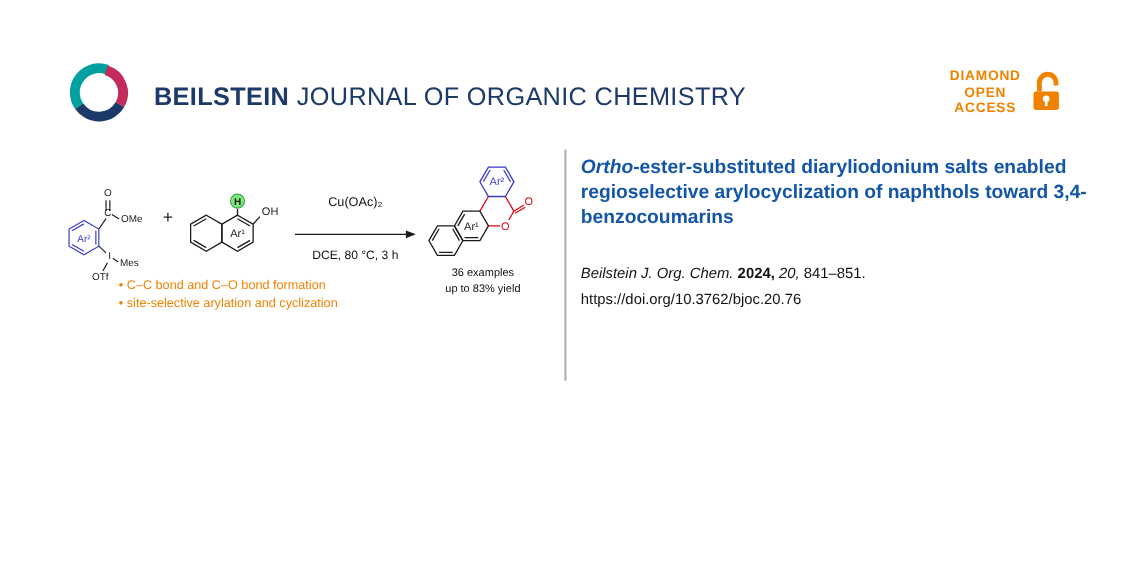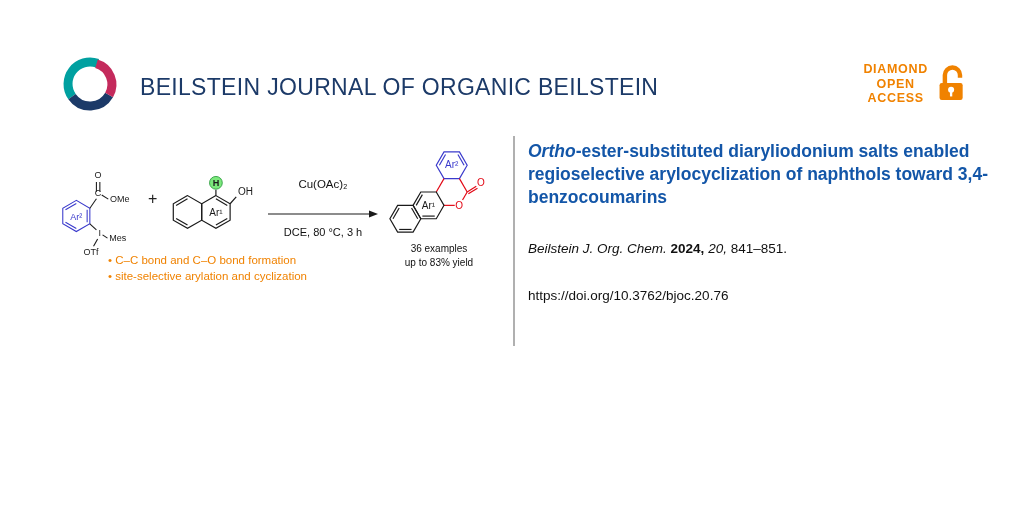--- a/index.html
+++ b/index.html
@@ -2,21 +2,21 @@
 <html><head>
 <meta charset="utf-8">
 <style>
   html,body { margin:0; padding:0; background:#ffffff; }
   .page { position:relative; width:1024px; height:512px; background:#ffffff; overflow:hidden;
           font-family:"Liberation Sans","DejaVu Sans",sans-serif; color:#111; }
 
   
   .logo { position:absolute; left:56px; top:50px; }
   .brand { position:absolute; left:140px; top:74px; font-size:23px; color:#1c3a68; letter-spacing:0.3px; white-space:nowrap; }
-  .brand .bold { font-weight:400; }
+  .brand .bold { font-weight:700; }
   .brand .rest { font-weight:400; margin-left:7px; }
 
   .oa { position:absolute; right:56px; top:62px; display:flex; align-items:center; gap:8px; }
   .oa-text { text-align:center; color:#f08200; font-weight:700; font-size:12.5px; line-height:14.5px; letter-spacing:0.7px; }
 
   
   .scheme { position:absolute; left:50px; top:138px; width:470px; height:160px; }
   .r1 { position:absolute; left:0; top:14px; }
   .plus { position:absolute; left:98px; top:52px; font-size:16px; color:#222; }
   .r2 { position:absolute; left:112px; top:32px; }
@@ -38,35 +38,35 @@
 
   
   .divider { position:absolute; left:513px; top:136px; width:1.5px; height:210px; background:#b0b0b0; }
   .info { position:absolute; left:528px; top:140px; width:462px; }
   .title { margin:0; font-size:17.5px; line-height:23px; color:#1356a8; font-weight:700; }
   .title .it { font-style:italic; }
   .authors { margin-top:12px; font-size:15px; color:#111; }
   .citation { margin-top:32px; font-size:13.5px; color:#111; }
   .citation .it { font-style:italic; }
   .citation .bd { font-weight:700; }
-  .doi { margin-top:32px; font-size:13.5px; }
+  .doi { margin-top:8px; font-size:13.5px; }
   .license { margin-top:7px; font-size:13.5px; }
 </style>
 </head>
 <body>
 
 <div class="page">
 
   <svg class="logo" width="68" height="68" viewBox="0 0 68 68">
     <path d="M 41.5 13.3 A 22 22 0 0 0 16.0 46.6" stroke="#00a0a0" stroke-width="9" fill="none"></path>
     <path d="M 16.0 46.6 A 22 22 0 0 0 53.1 45.0" stroke="#1c3a68" stroke-width="9" fill="none"></path>
     <path d="M 53.1 45.0 A 21.5 21.5 0 0 0 40.5 13.8" stroke="#c42a5c" stroke-width="9" fill="none"></path>
   </svg>
 
-  <div class="brand"><span class="bold">BEILSTEIN</span><span class="rest">JOURNAL OF ORGANIC BEILSTEIN</span></div>
+  <div class="brand"><span class="bold">BEILSTEIN</span><span class="rest">JOURNAL OF ORGANIC CHEMISTRY</span></div>
 
   <div class="oa">
     <div class="oa-text">
       <div>DIAMOND</div>
       <div>OPEN</div>
       <div>ACCESS</div>
     </div>
     <svg width="32" height="42" viewBox="0 0 36 46">
       <path d="M 10 22 L 10 13 A 8.5 8.5 0 0 1 27 13 L 27 16" stroke="#f08200" stroke-width="5" fill="none"></path>
       <rect x="4" y="22" width="26" height="19" rx="2.5" fill="#f08200"></rect>

